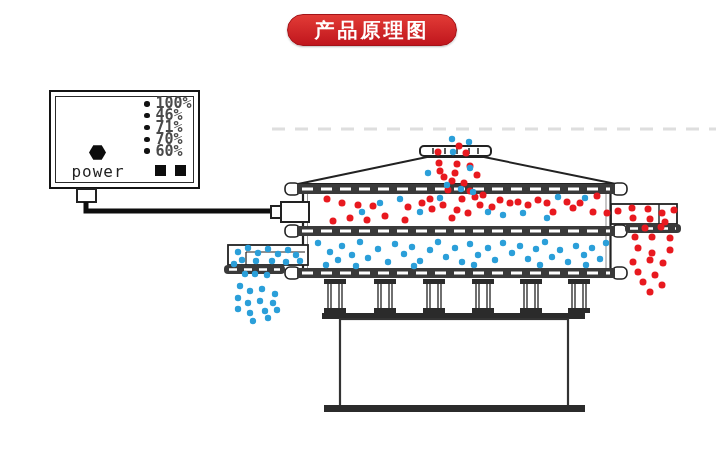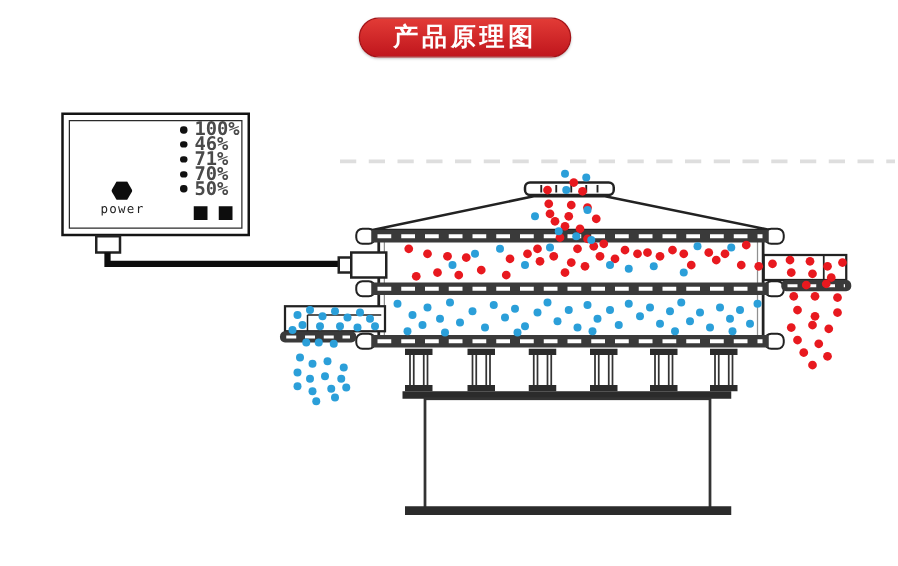--- a/index.html
+++ b/index.html
@@ -25,21 +25,21 @@
   .cb-inner{
     position:absolute;left:4px;top:4px;right:4px;bottom:4px;
     border:1.5px solid #2a2a2a;
   }
   .knob{
     position:absolute;left:38px;top:52px;width:17px;height:17px;background:#0d0d0d;
     clip-path:polygon(0% 50%,25% 7%,75% 7%,100% 50%,75% 93%,25% 93%);
   }
   .power-label{
     position:absolute;left:20px;top:70px;width:54px;text-align:center;
-    font-family:"DejaVu Sans Mono", monospace;font-size:10px;letter-spacing:1px;color:#222;
+    font-family:"DejaVu Sans Mono", monospace;font-size:16px;letter-spacing:1px;color:#222;
   }
   .levels{
     position:absolute;left:93px;top:6px;display:flex;flex-direction:column;
   }
   .level-row{display:flex;align-items:center;height:11.8px;}
   .level-bullet{width:5.5px;height:5.5px;border-radius:50%;background:#111;margin-right:6px;flex:0 0 auto;}
   .level-text{
     font-family:"DejaVu Sans Mono", monospace;font-size:15px;font-weight:bold;color:#4a4a4a;
     line-height:1;white-space:nowrap;text-align:center;
   }
@@ -73,21 +73,21 @@
       <div class="level-row">
         <span class="level-bullet"></span>
         <span class="level-text">71%</span>
       </div>
       <div class="level-row">
         <span class="level-bullet"></span>
         <span class="level-text">70%</span>
       </div>
       <div class="level-row">
         <span class="level-bullet"></span>
-        <span class="level-text">50%</span>
+        <span class="level-text">60%</span>
       </div>
     </div>
     <div class="squares">
       <span class="sq"></span>
       <span class="sq"></span>
     </div>
   </div>
 
   <svg class="machine-svg" id="machine-svg" viewBox="0 0 718 453">
 

